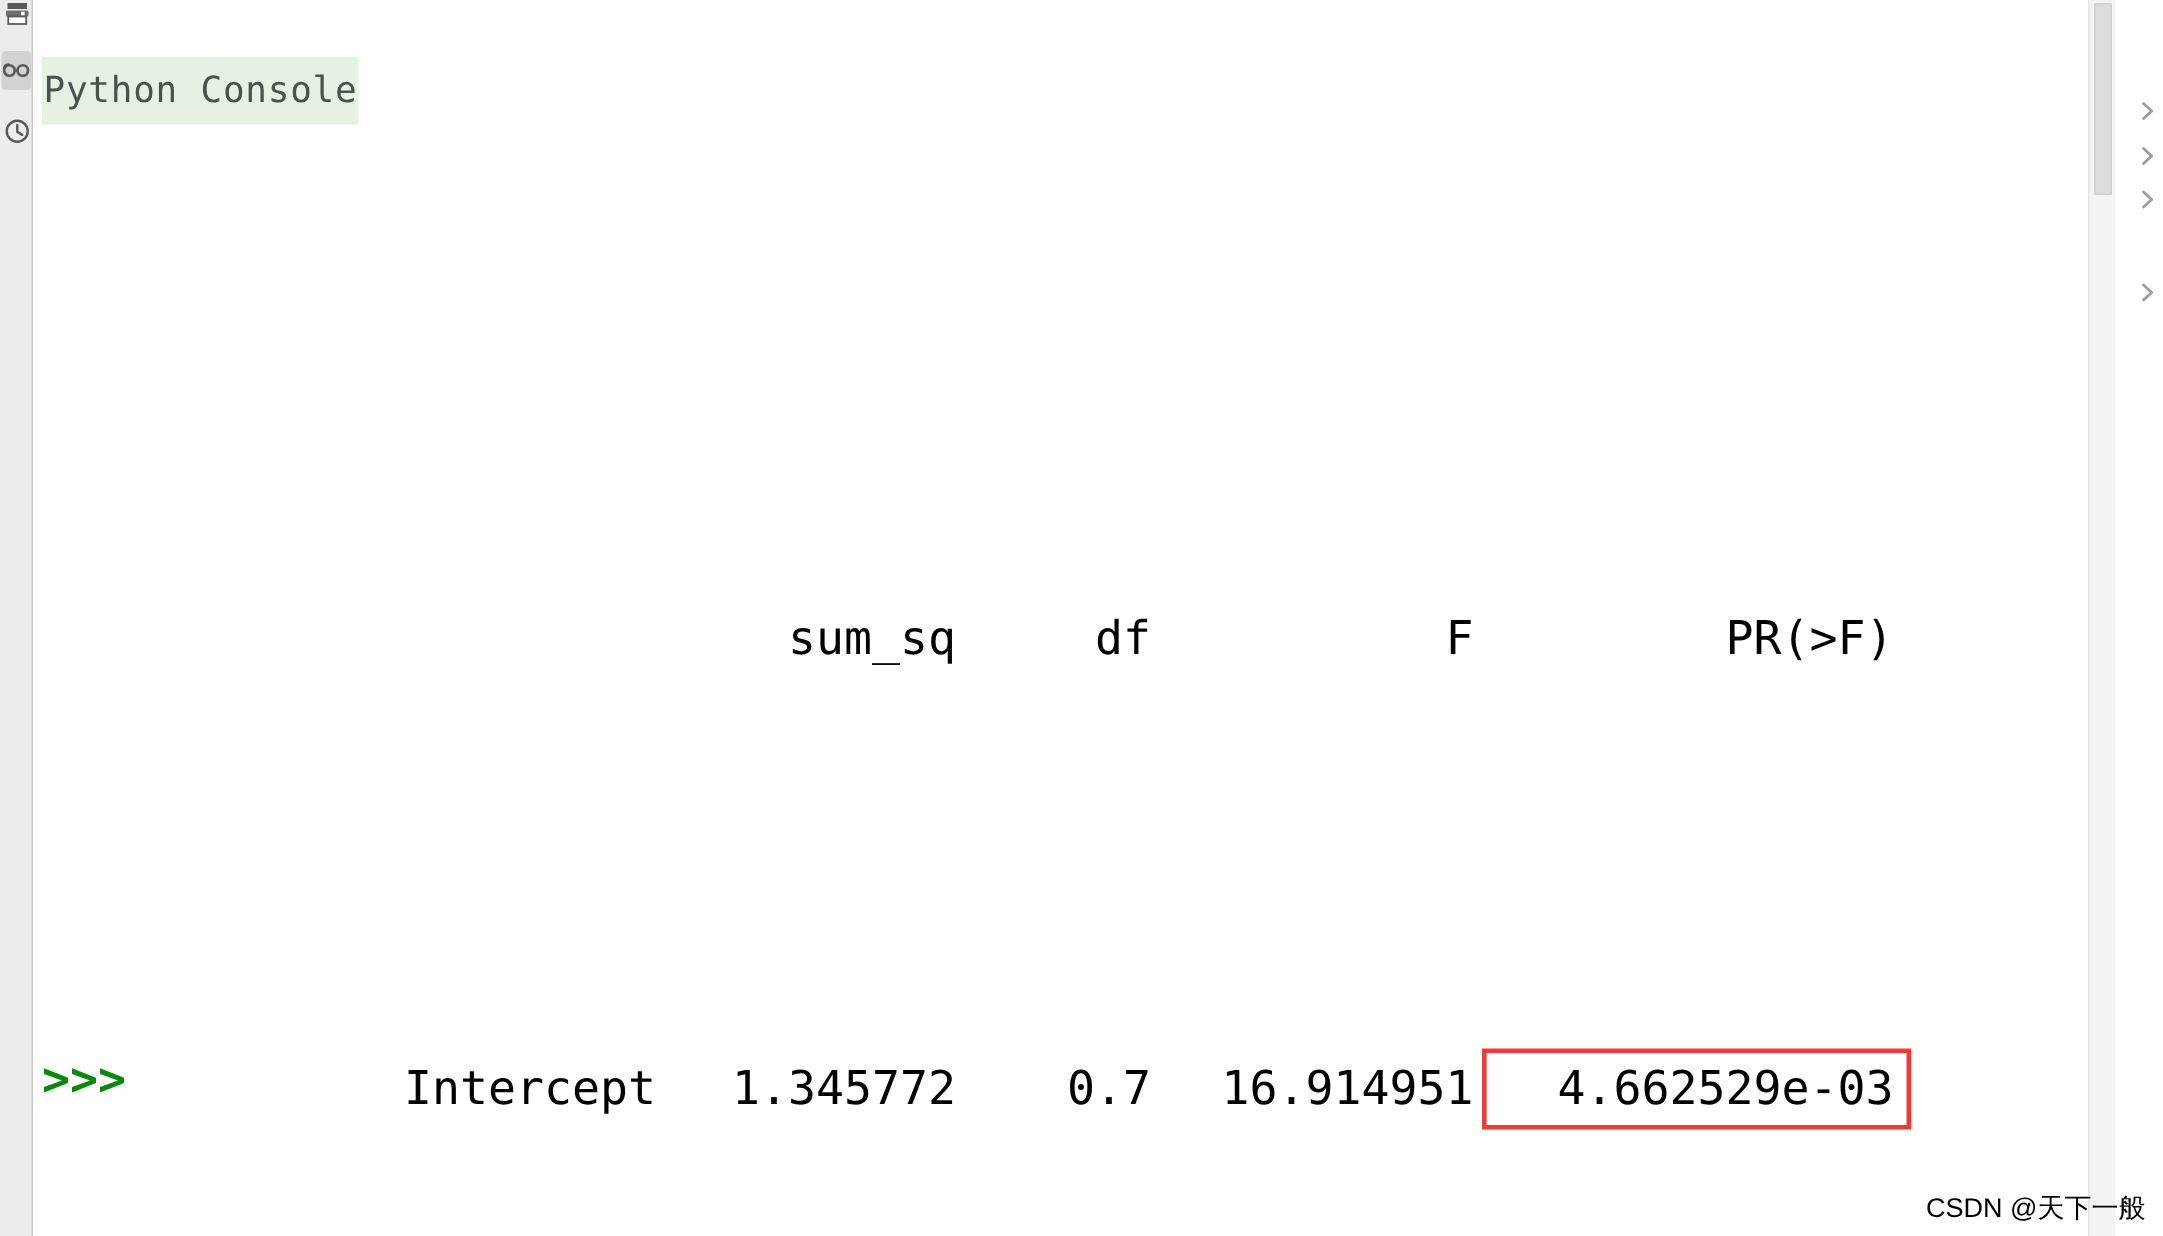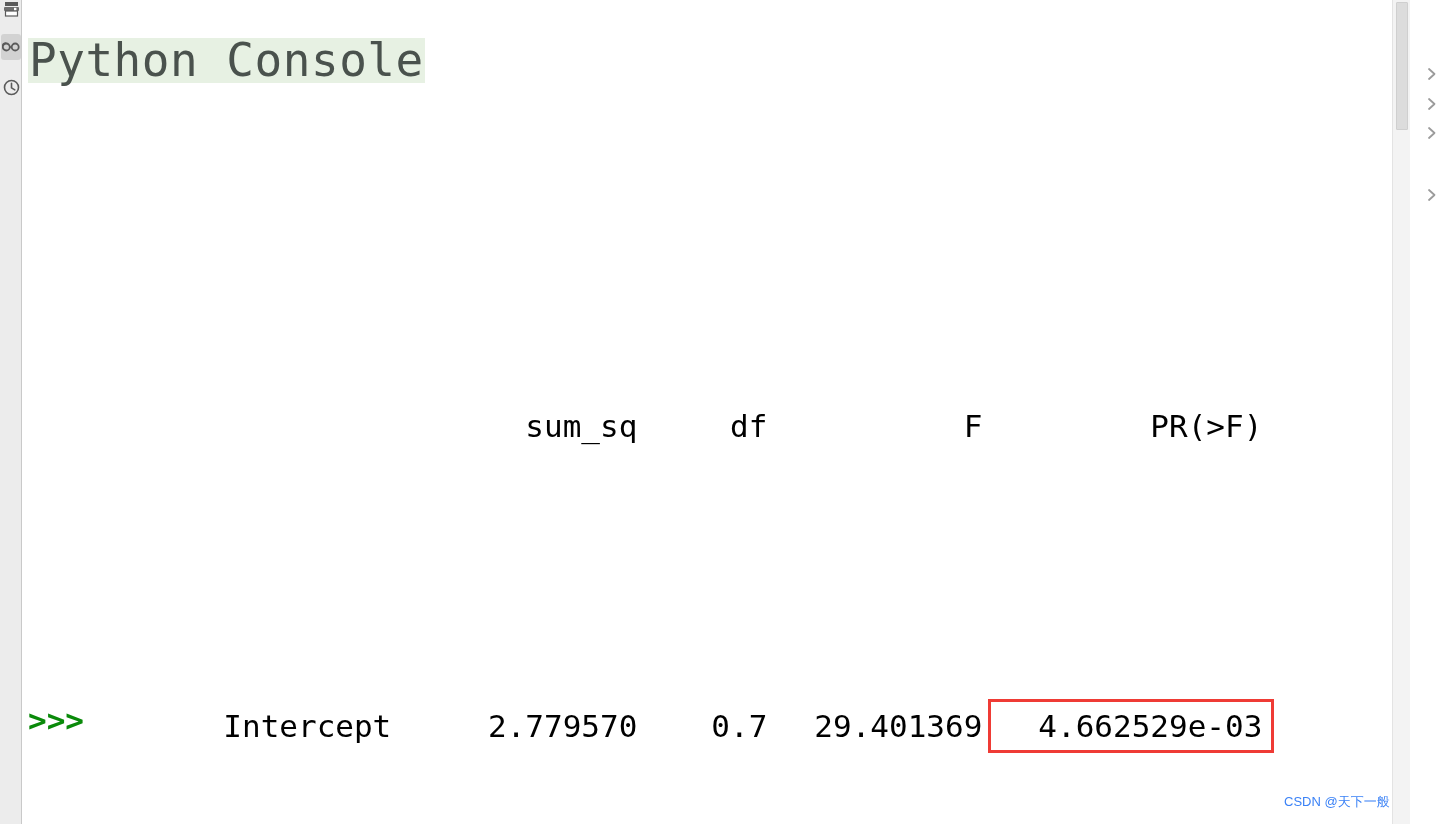--- a/index.html
+++ b/index.html
@@ -51,21 +51,21 @@
     overflow: hidden;
   }
 
   #console-title {
     position: absolute;
     left: 5px;
     top: 38px;
     padding: 2px 1px 3px 1px;
     background: #e7f1e3;
     color: #4a524d;
-    font-size: 46px;
+    font-size: 24px;
     line-height: 40px;
     letter-spacing: 0.5px;
     white-space: pre;
   }
 
   
   #output {
     position: absolute;
     left: 5px;
     top: 96px;
@@ -75,21 +75,21 @@
     white-space: pre;
   }
 
   .out-row {
     position: relative;
     height: 60px;
     white-space: pre;
   }
 
   .cell { display: inline-block; text-align: right; white-space: pre; }
-  .cell-index { width: 260px; text-align: center; }
+  .cell-index { width: 260px; text-align: right; }
   .cell-sumsq { width: 200px; }
   .cell-df    { width: 130px; }
   .cell-f     { width: 215px; }
   .cell-pr    { width: 280px; padding-left: 18px; }
 
   .cell-pr.boxed {
     position: relative;
   }
   .cell-pr.boxed::after {
     content: "";
@@ -148,22 +148,22 @@
     height: 14px;
     color: #9b9b9b;
   }
 
   
   #watermark {
     position: absolute;
     left: 1284px;
     top: 793px;
     font-family: "Liberation Sans", sans-serif;
-    font-size: 13px;
-    color: #3b82f6;
+    font-size: 18px;
+    color: #000000;
     white-space: pre;
   }
 </style>
 </head>
 <body>
 
 <div id="app">
 
   <div id="tool-strip">
 
@@ -206,21 +206,21 @@
 
     <div id="output">
 
       
       <div class="out-row">
         <span class="cell cell-index"></span><span class="cell cell-sumsq">sum_sq</span><span class="cell cell-df">df</span><span class="cell cell-f">F</span><span class="cell cell-pr">PR(&gt;F)</span>
       </div>
 
       
       <div class="out-row">
-        <span class="cell cell-index">Intercept</span><span class="cell cell-sumsq">2.779570</span><span class="cell cell-df">0.7</span><span class="cell cell-f">29.401369</span><span class="cell cell-pr boxed">4.662529e-03</span>
+        <span class="cell cell-index">Intercept</span><span class="cell cell-sumsq">1.345772</span><span class="cell cell-df">0.7</span><span class="cell cell-f">16.914951</span><span class="cell cell-pr boxed">4.662529e-03</span>
       </div>
 
       
       
 
       
       
 
       
       

